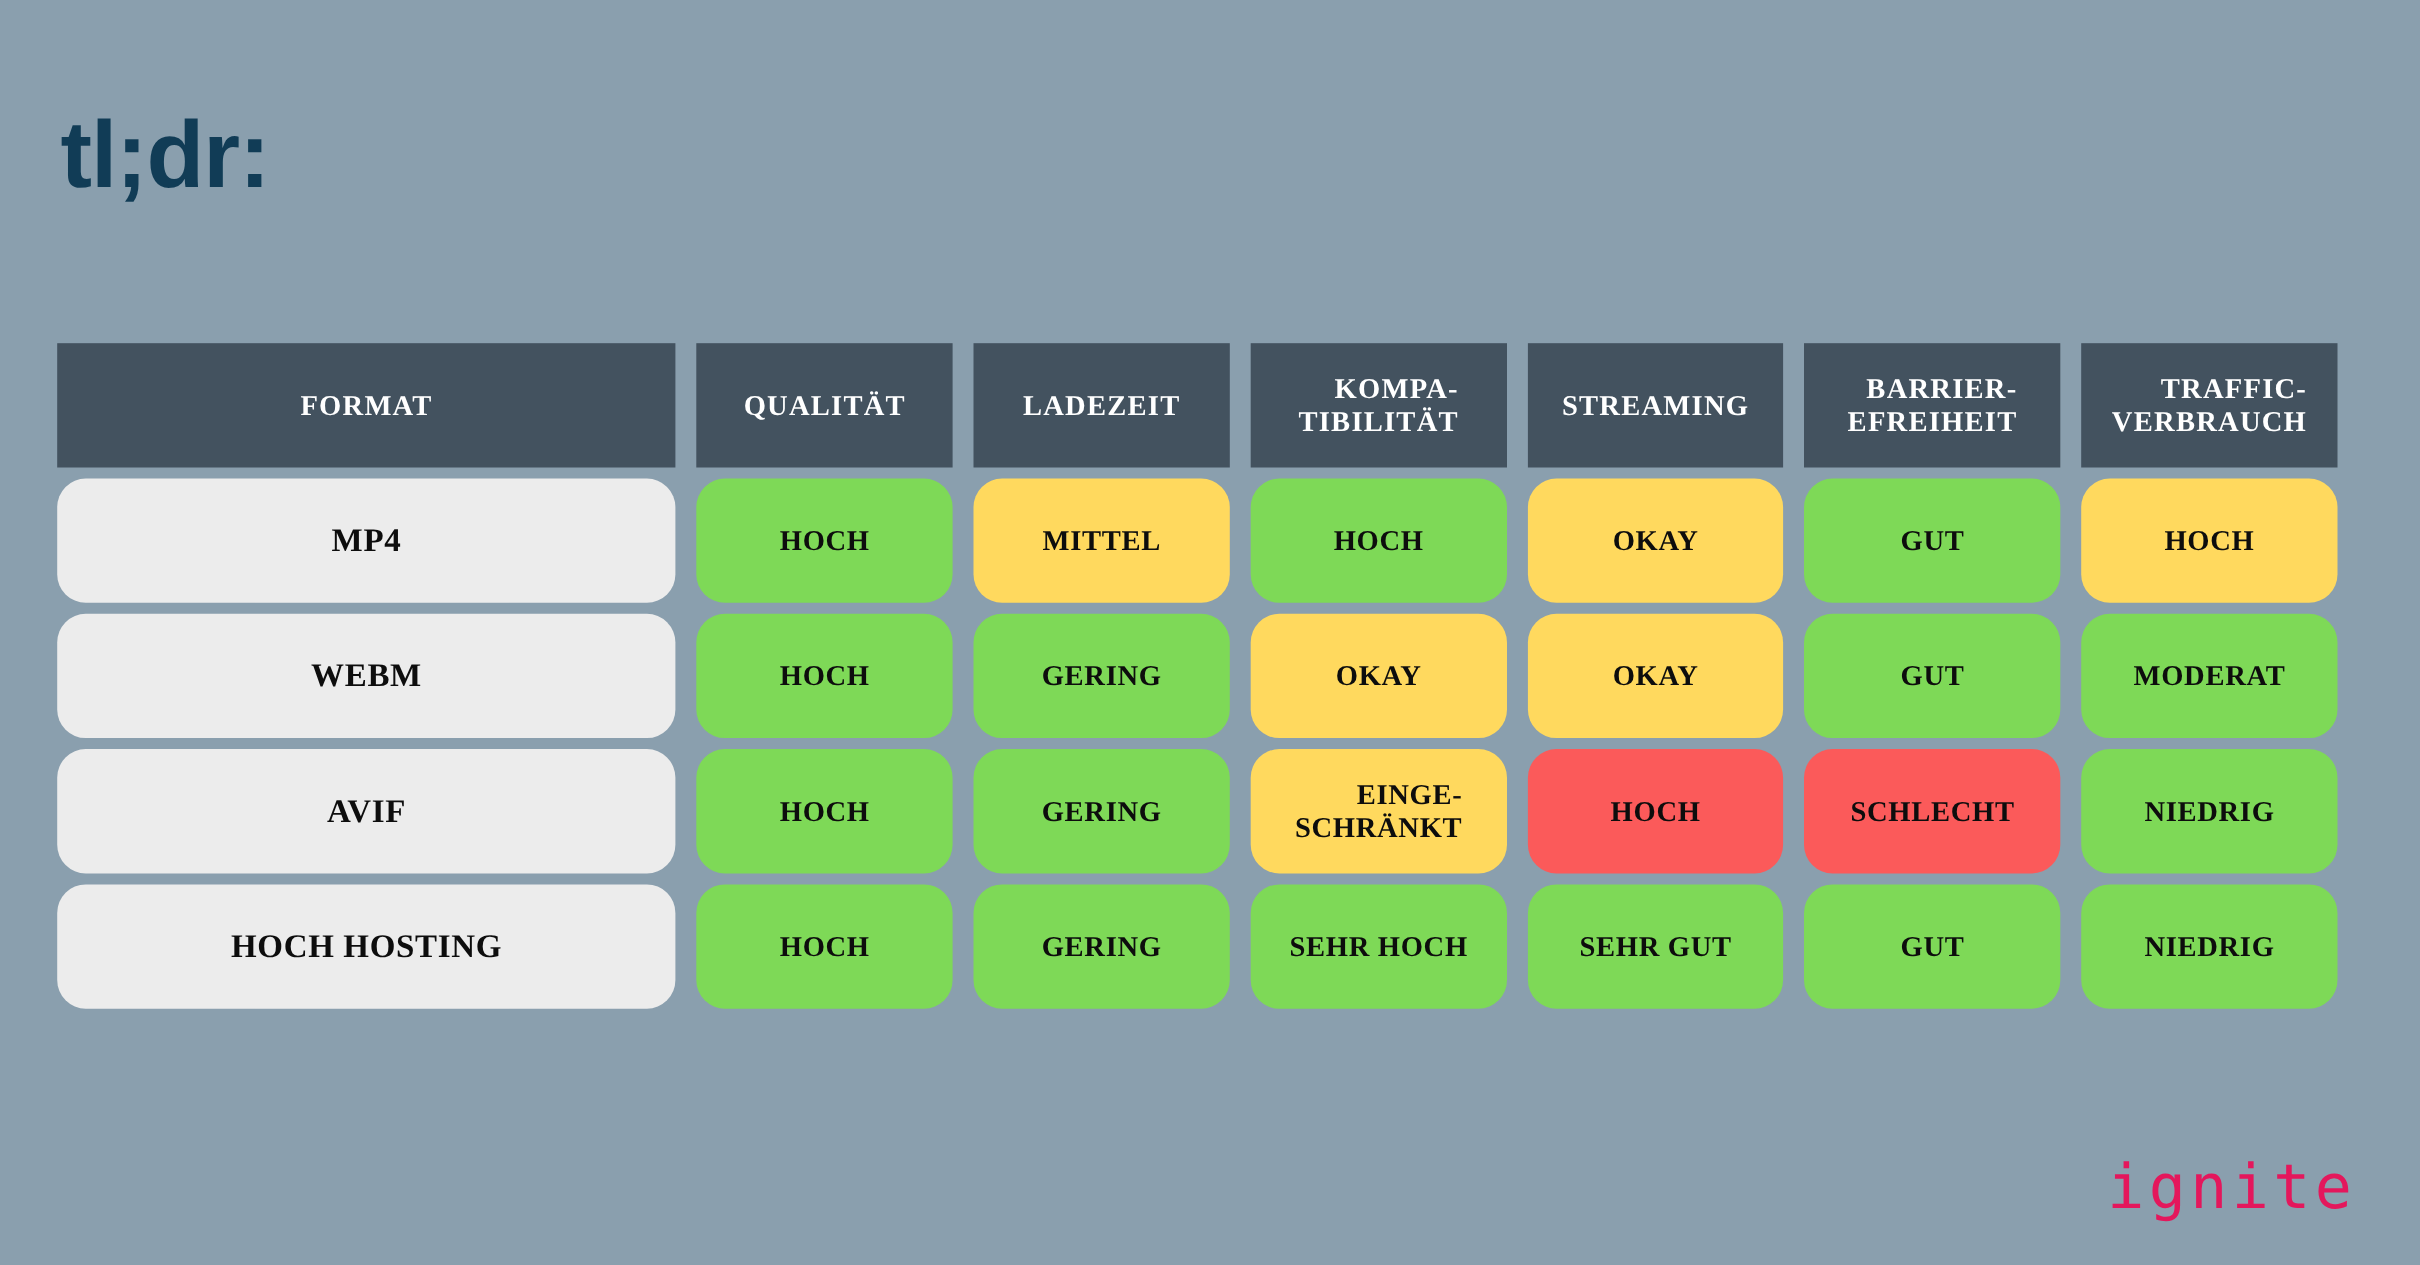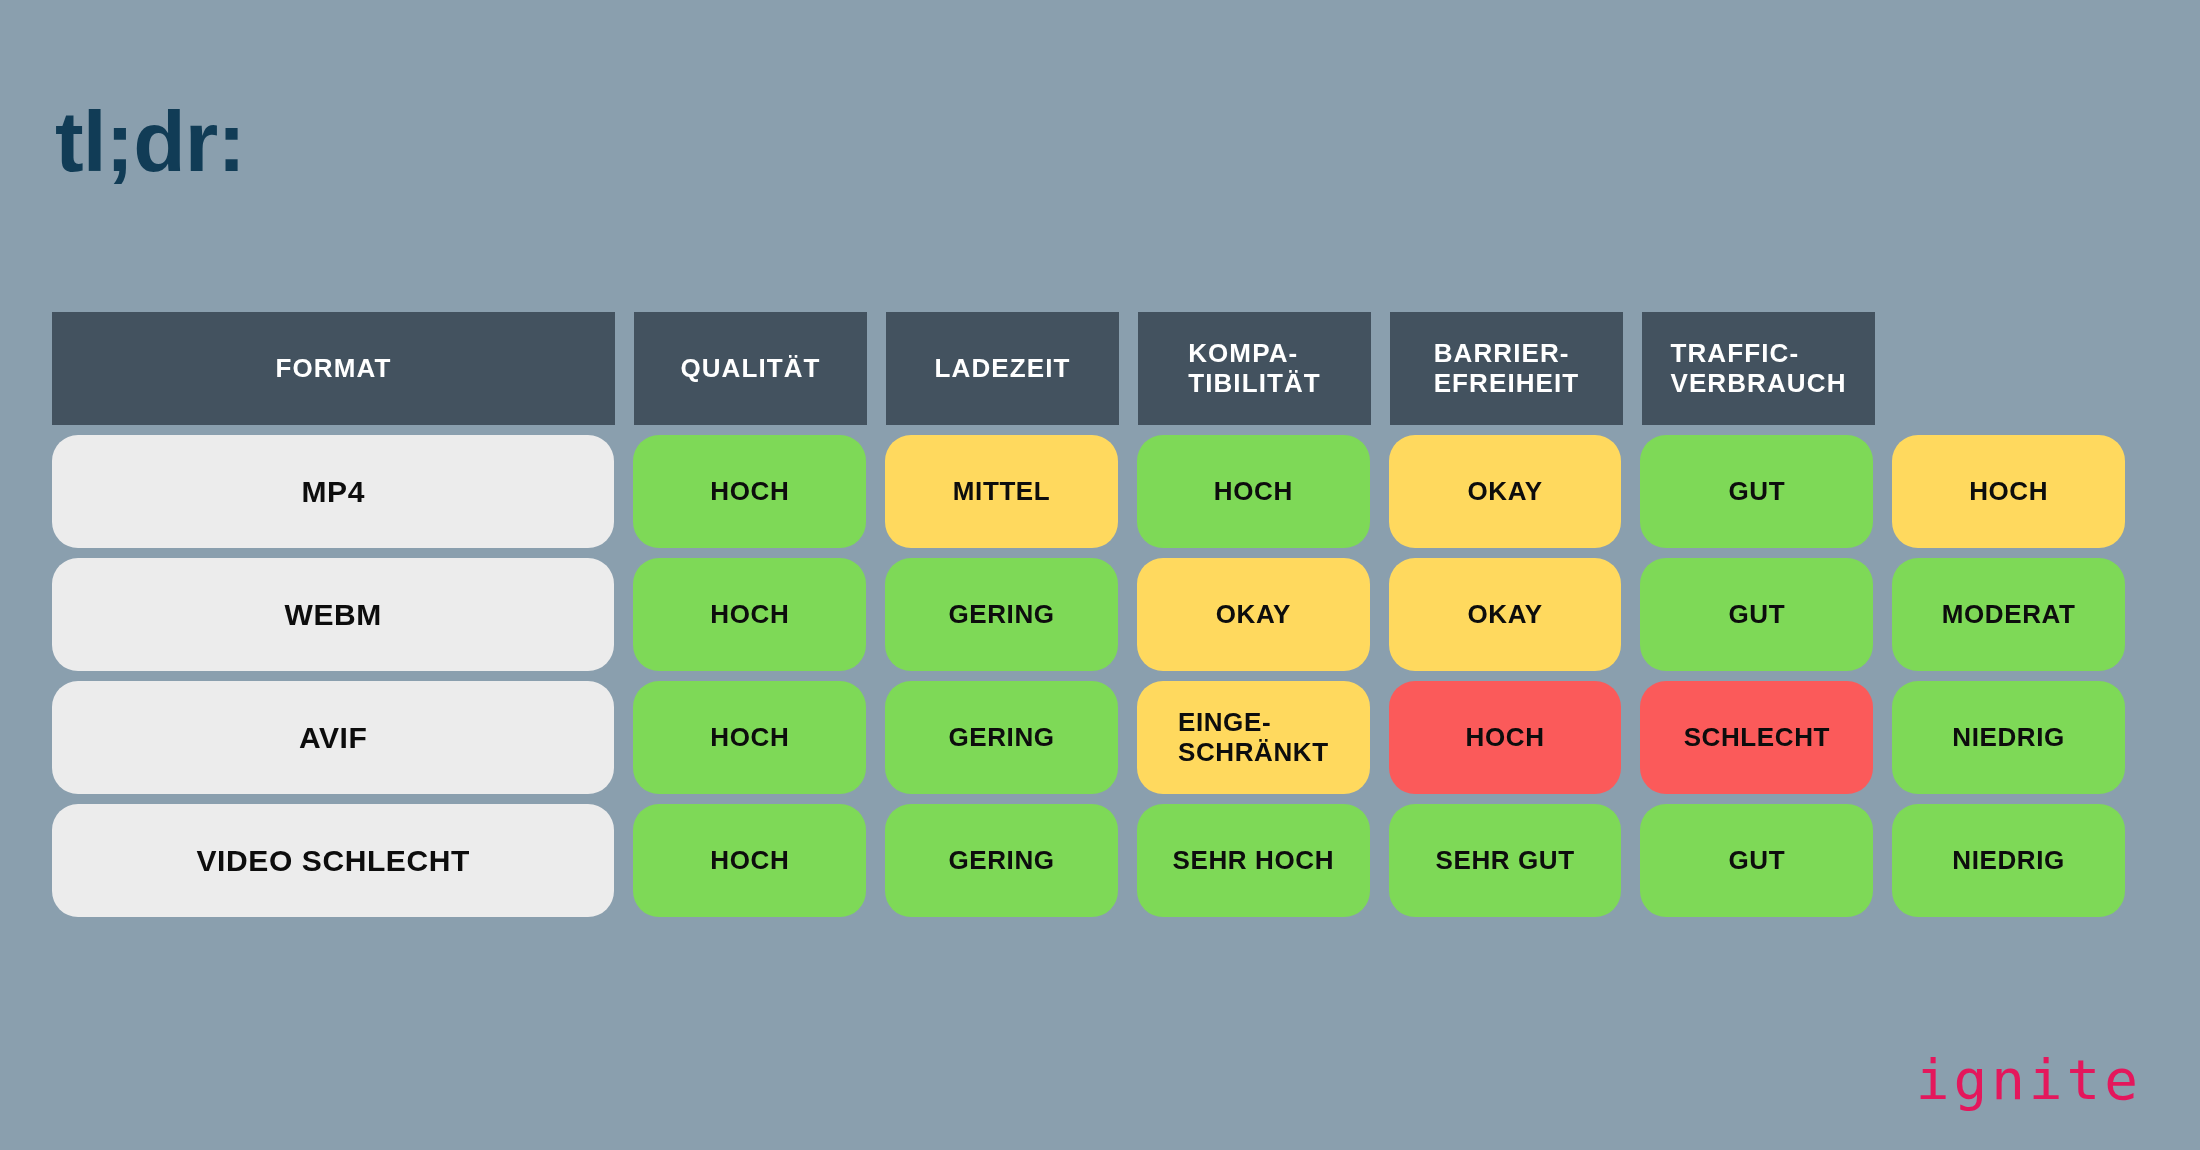--- a/index.html
+++ b/index.html
@@ -46,25 +46,26 @@
     display: flex;
     gap: 19px;
     margin-bottom: 10px;
   }
   .row:last-child { margin-bottom: 0; }
 
   .cell {
     display: flex;
     align-items: center;
     justify-content: center;
-    text-align: left;
+    text-align: right;
     box-sizing: border-box;
     padding: 4px 8px;
     line-height: 1.12;
     letter-spacing: 0.6px;
+    font-family: Liberation Serif, serif;
   }
 
   
   .col-format   { width: 563px; }
   .col-quality  { width: 233px; }
   .col-load     { width: 233px; }
   .col-compat   { width: 233px; }
   .col-stream   { width: 233px; }
   .col-access   { width: 233px; }
   .col-traffic  { width: 233px; }
@@ -116,20 +117,21 @@
 
   <div class="title">tl;dr:</div>
 
   <div class="table">
 
     <div class="row row-header">
       <div class="cell col-format">FORMAT</div>
       <div class="cell col-quality">QUALITÄT</div>
       <div class="cell col-load">LADEZEIT</div>
       <div class="cell col-compat">KOMPA-<br>TIBILITÄT</div>
+      <div class="cell col-stream">STREAMING</div>
       <div class="cell col-access">BARRIER-<br>EFREIHEIT</div>
       <div class="cell col-traffic">TRAFFIC-<br>VERBRAUCH</div>
     </div>
 
     <div id="body-rows">
         <div class="row row-body">
           <div class="cell col-format">MP4</div>
           <div class="cell col-quality v-green">HOCH</div>
           <div class="cell col-load v-yellow">MITTEL</div>
           <div class="cell col-compat v-green">HOCH</div>
@@ -149,21 +151,21 @@
         <div class="row row-body">
           <div class="cell col-format">AVIF</div>
           <div class="cell col-quality v-green">HOCH</div>
           <div class="cell col-load v-green">GERING</div>
           <div class="cell col-compat v-yellow">EINGE-<br>SCHRÄNKT</div>
           <div class="cell col-stream v-red">HOCH</div>
           <div class="cell col-access v-red">SCHLECHT</div>
           <div class="cell col-traffic v-green">NIEDRIG</div>
         </div>
         <div class="row row-body">
-          <div class="cell col-format">VIDEO SCHLECHT</div>
+          <div class="cell col-format">HOCH HOSTING</div>
           <div class="cell col-quality v-green">HOCH</div>
           <div class="cell col-load v-green">GERING</div>
           <div class="cell col-compat v-green">SEHR HOCH</div>
           <div class="cell col-stream v-green">SEHR GUT</div>
           <div class="cell col-access v-green">GUT</div>
           <div class="cell col-traffic v-green">NIEDRIG</div>
         </div>
       </div>
 
   </div>

